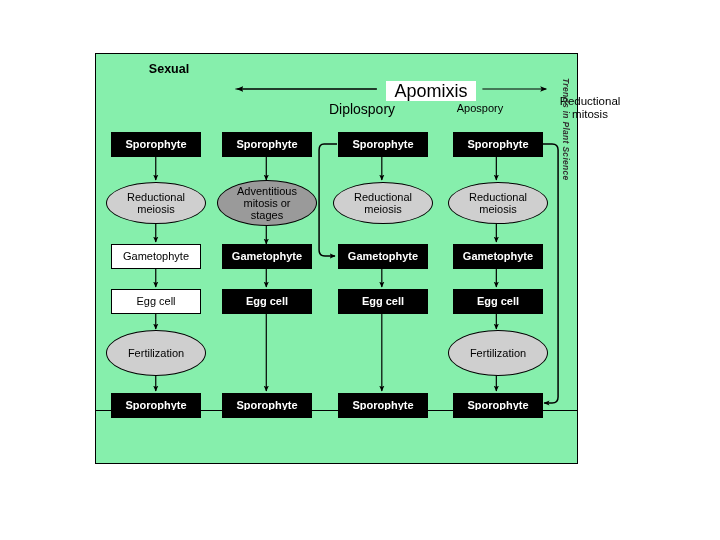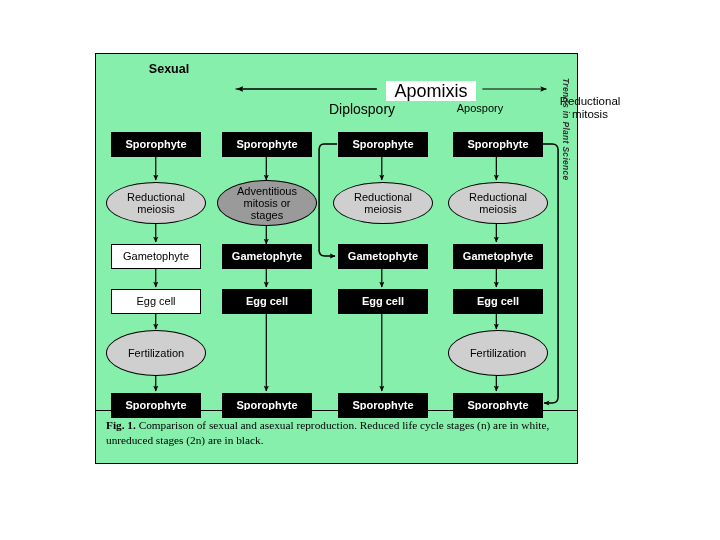--- a/index.html
+++ b/index.html
@@ -161,16 +161,13 @@
     <div class="node box black" style="left:402px;top:190px;">Gametophyte</div>
     <div class="node box black" style="left:402px;top:235px;">Egg cell</div>
     <div class="node ell light tall" style="left:402px;top:276px;">Fertilization</div>
     <div class="node box black" style="left:402px;top:339px;">Sporophyte</div>
 
     <div id="journal-mark">Trends in Plant Science</div>
   </div>
 
   <div id="caption-rule"></div>
 
-  <div id="caption">
-    <b>Fig. 1.</b><span> Comparison of sexual and asexual reproduction. Reduced life cycle stages (n) are in white, unreduced stages (2n) are in black.</span>
-  </div>
 </div>
 
 </body></html>

